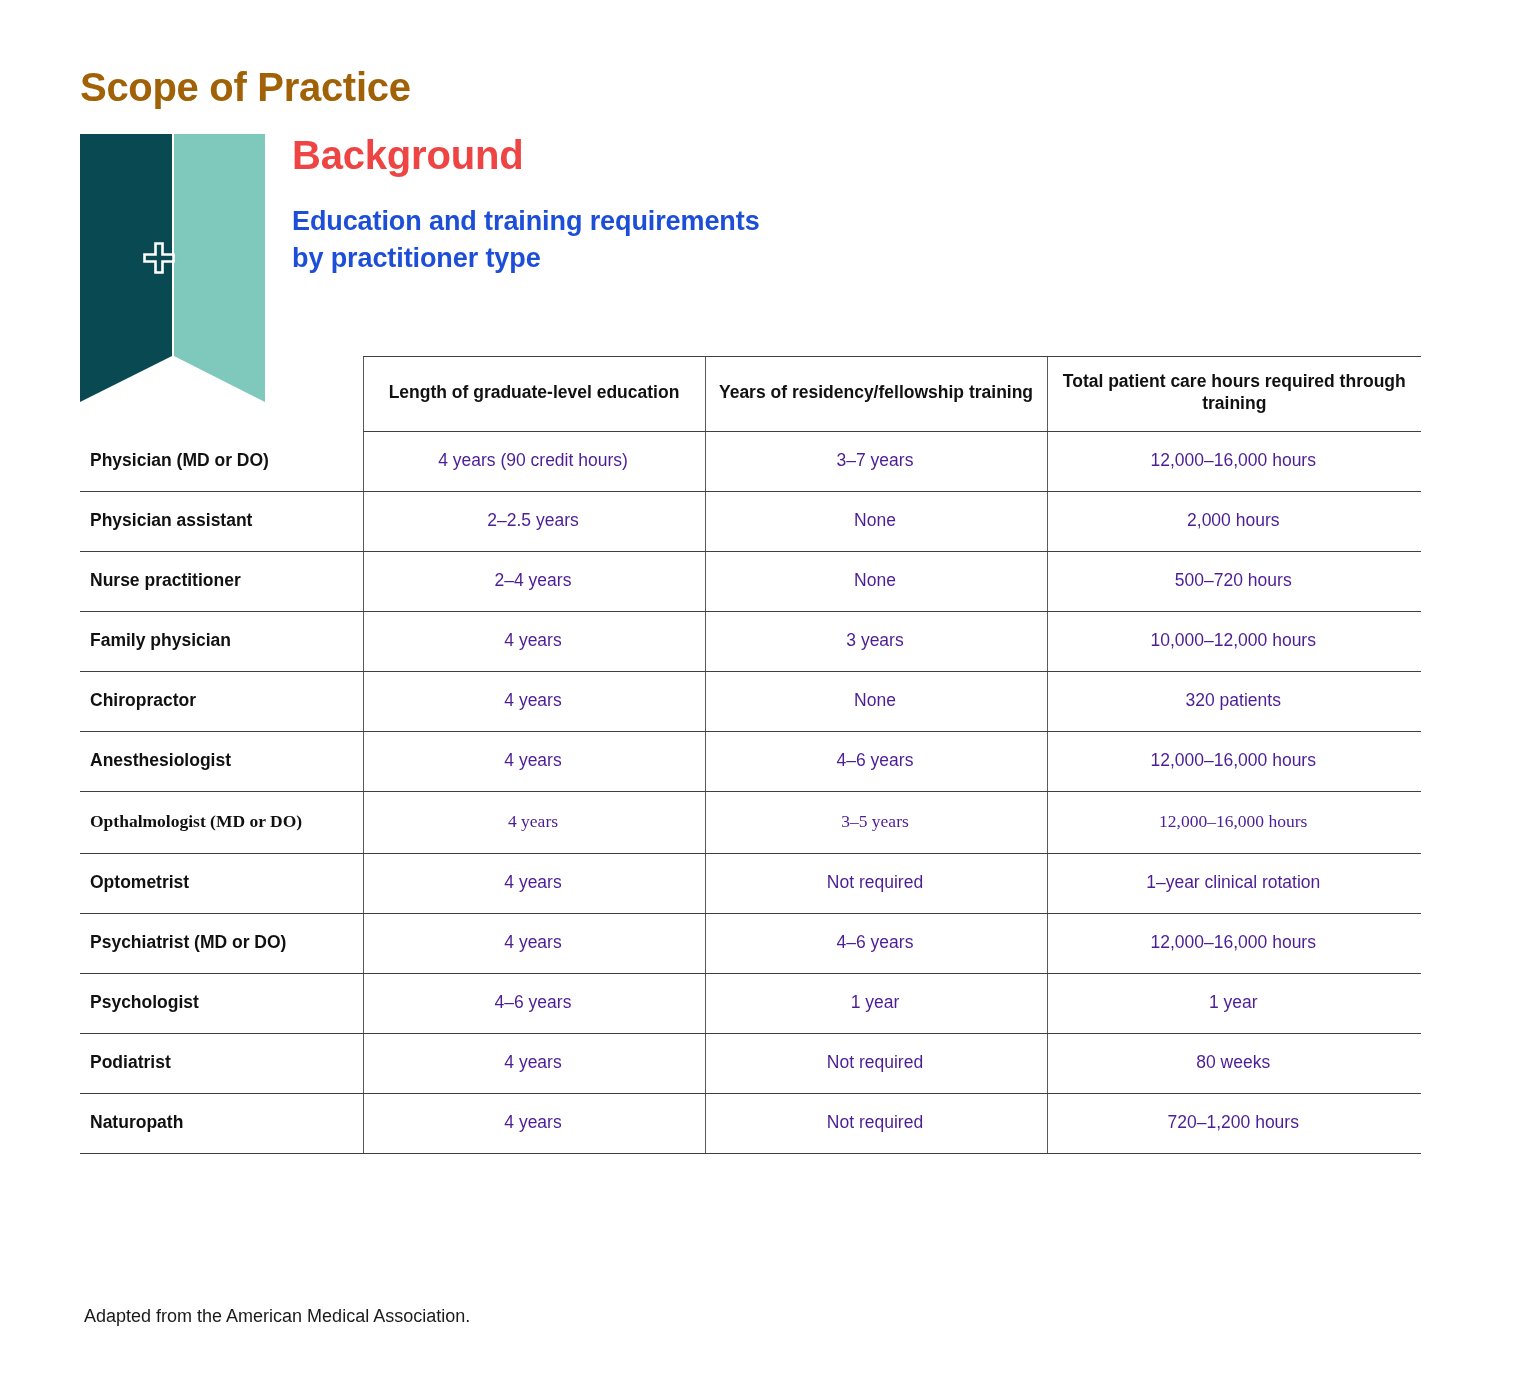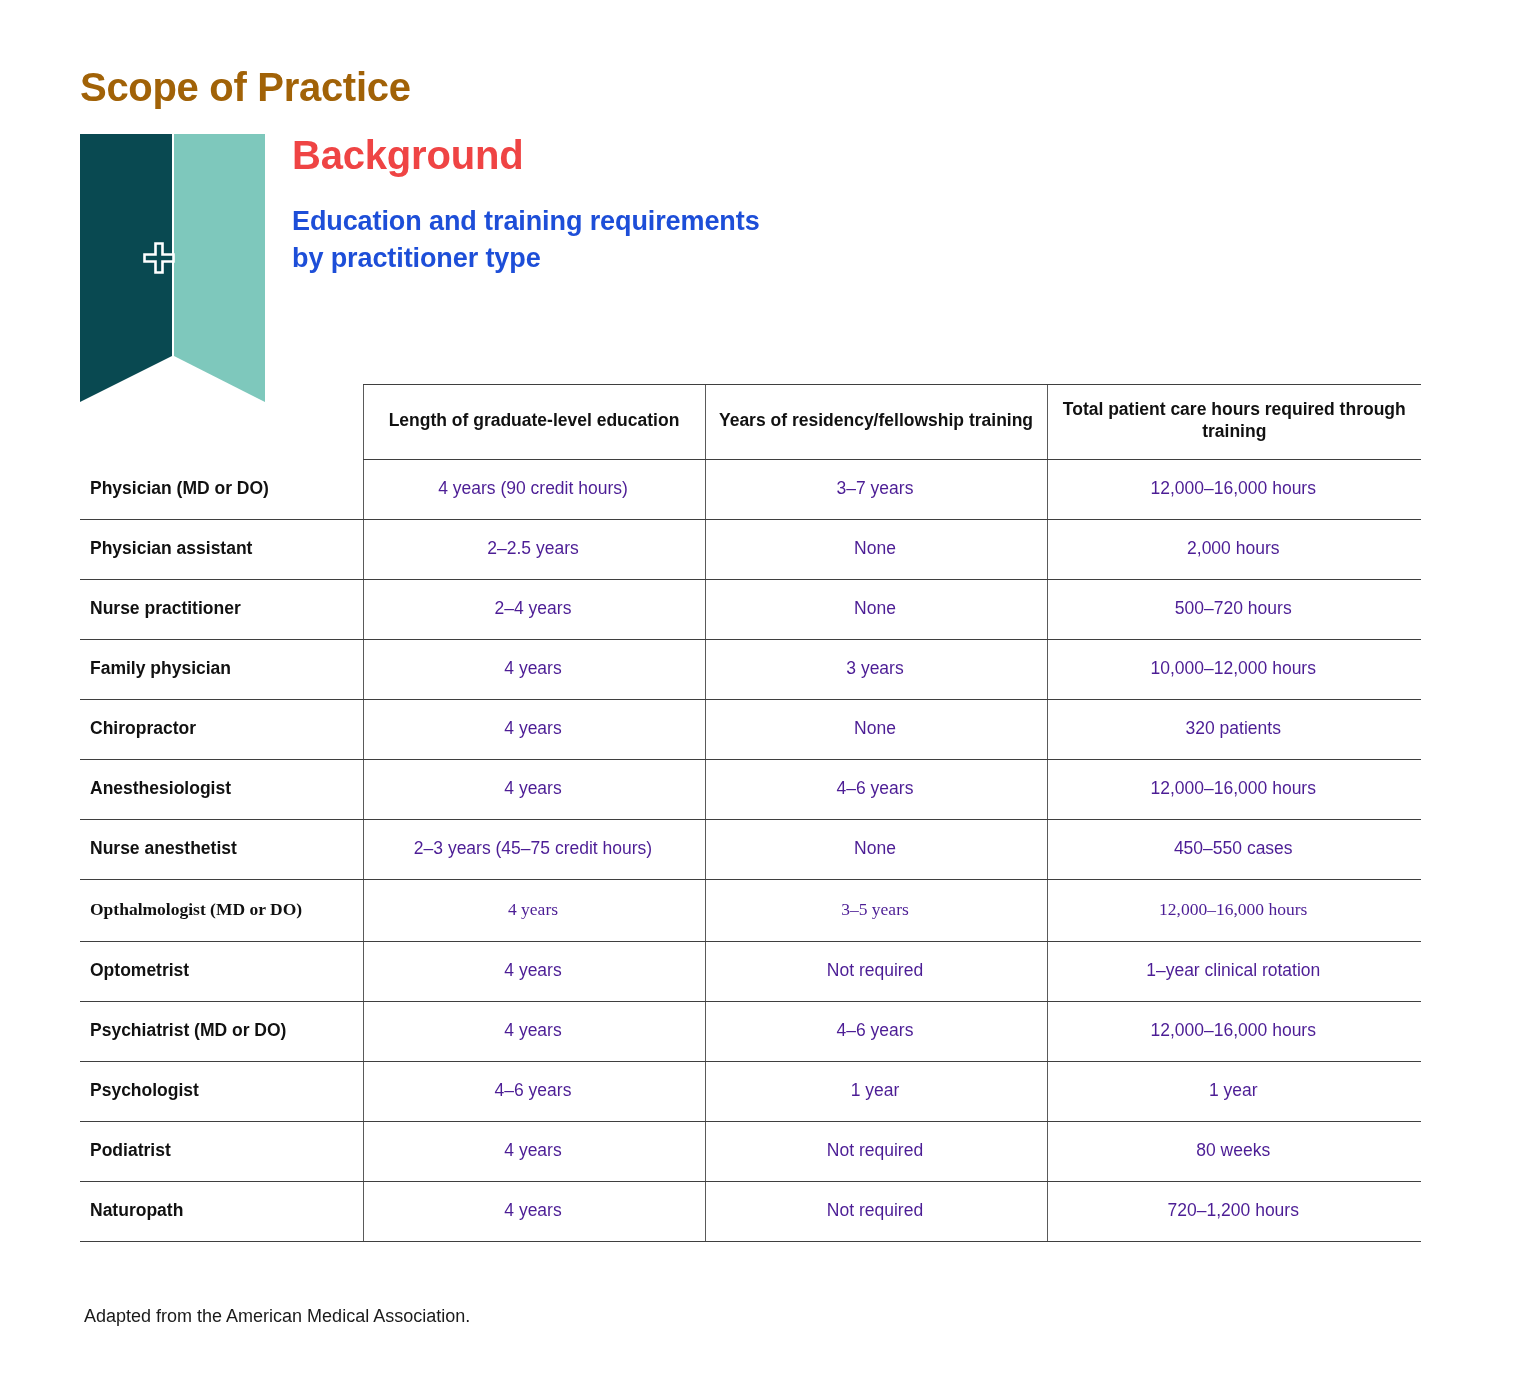--- a/index.html
+++ b/index.html
@@ -67,21 +67,21 @@
     line-height: 1.36;
     letter-spacing: -0.1px;
     margin: 0;
     white-space: pre-line;
   }
 
   
   .table-wrap {
     position: absolute;
     left: 80px;
-    top: 384px;
+    top: 356px;
     width: 1341px;
   }
   table.spoc {
     border-collapse: collapse;
     width: 100%;
     table-layout: fixed;
   }
   table.spoc col.c0 { width: 283px; }
   table.spoc col.c1 { width: 342px; }
   table.spoc col.c2 { width: 342px; }
@@ -209,26 +209,20 @@
         <td class="cell">4 years</td>
         <td class="cell">None</td>
         <td class="cell lastcol">320 patients</td>
       </tr>
       <tr>
         <th class="rowlabel">Anesthesiologist</th>
         <td class="cell">4 years</td>
         <td class="cell">4–6 years</td>
         <td class="cell lastcol">12,000–16,000 hours</td>
       </tr>
-      <tr>
-        <th class="rowlabel">Nurse anesthetist</th>
-        <td class="cell">2–3 years (45–75 credit hours)</td>
-        <td class="cell">None</td>
-        <td class="cell lastcol">450–550 cases</td>
-      </tr>
       <tr class="row-tall">
         <th class="rowlabel">Opthalmologist (MD or DO)</th>
         <td class="cell">4 years</td>
         <td class="cell">3–5 years</td>
         <td class="cell lastcol">12,000–16,000 hours</td>
       </tr>
       <tr>
         <th class="rowlabel">Optometrist</th>
         <td class="cell">4 years</td>
         <td class="cell">Not required</td>

